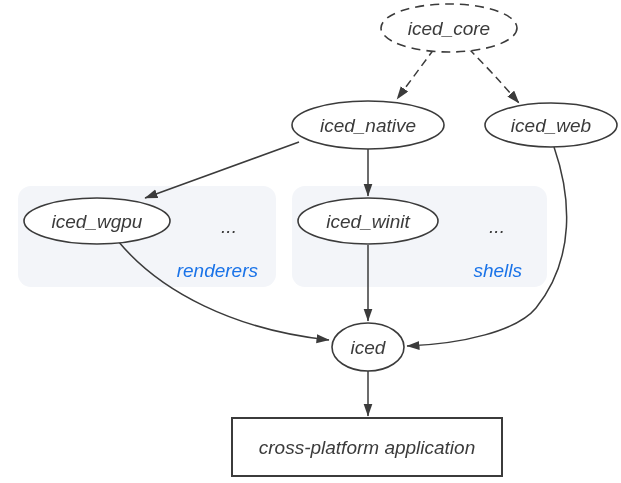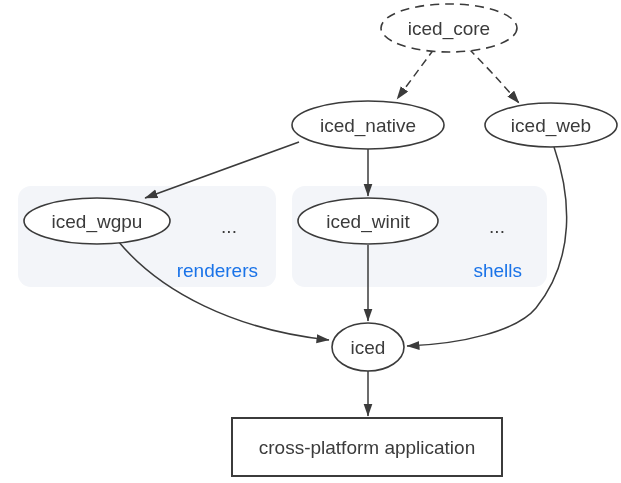--- a/index.html
+++ b/index.html
@@ -4,21 +4,21 @@
 <style>
   :root{
     --background:#ffffff;
     --node-stroke:#3b3b3b;
     --node-fill:#ffffff;
     --text:#3b3b3b;
     --cluster-fill:#f3f5f9;
     --cluster-label:#1a73e8;
   }
   html,body{margin:0;padding:0;background:var(--background);}
-  .canvas{position:relative;width:621px;height:483px;background:var(--background);overflow:hidden;}
+  .canvas{position:relative;width:621px;height:483px;background:var(--background);overflow:hidden;font-style:italic;}
   svg{display:block;}
   .cluster{fill:var(--cluster-fill);stroke:none;}
   .node-shape{fill:var(--node-fill);stroke:var(--node-stroke);stroke-width:1.6px;}
   .node-shape.dashed{stroke-dasharray:9 6;}
   .app-rect{fill:var(--node-fill);stroke:var(--node-stroke);stroke-width:2px;}
   .edge{fill:none;stroke:var(--node-stroke);stroke-width:1.5px;}
   .edge.dashed{stroke-dasharray:8 5;}
   .arrowhead{fill:var(--node-stroke);stroke:none;}
   .node-label{font-family:"Liberation Sans",sans-serif;font-size:19px;fill:var(--text);text-anchor:middle;}
   .ellipsis-label{font-family:"Liberation Sans",sans-serif;font-size:19px;fill:var(--text);text-anchor:middle;}

